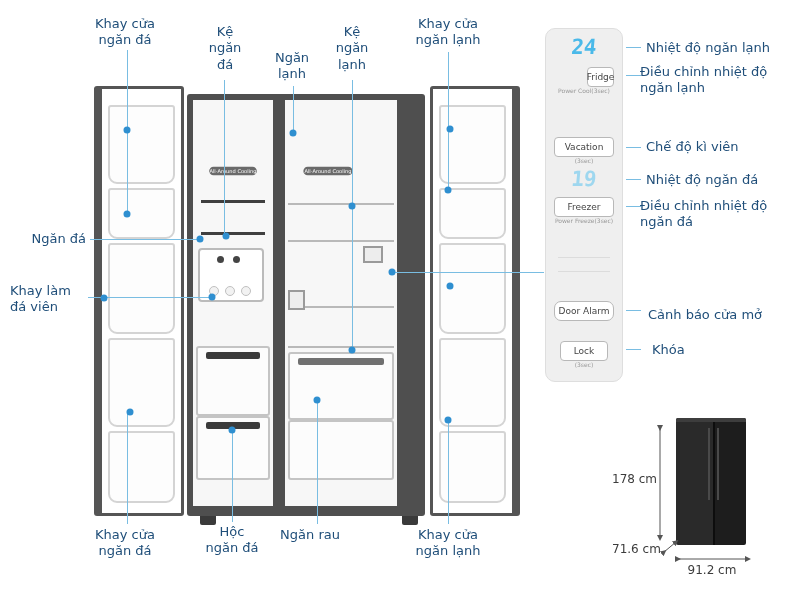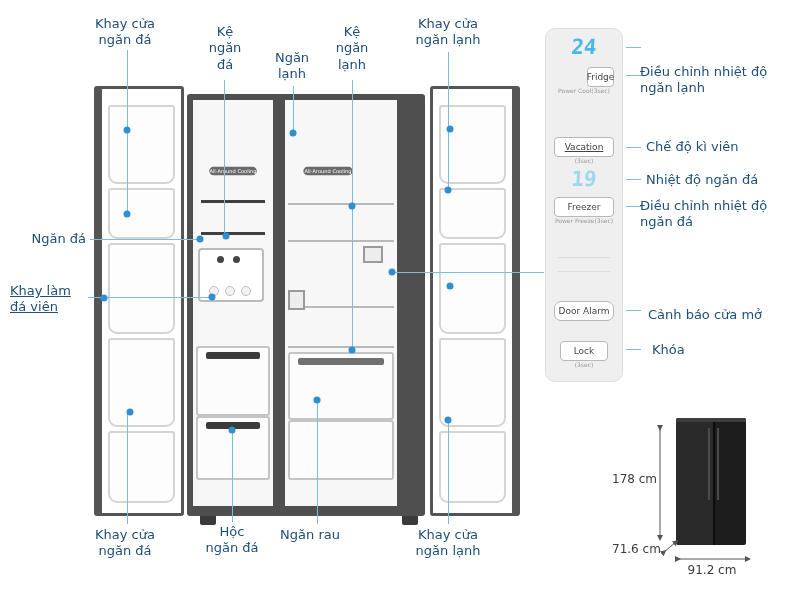--- a/index.html
+++ b/index.html
@@ -155,44 +155,45 @@
 ngăn
 đá</div>
   <div class="lbl c" style="left:292px;top:50px;">Ngăn
 lạnh</div>
   <div class="lbl c" style="left:352px;top:24px;">Kệ
 ngăn
 lạnh</div>
   <div class="lbl c" style="left:448px;top:16px;">Khay cửa
 ngăn lạnh</div>
   <div class="lbl r" style="left:16px;top:231px;width:70px;">Ngăn đá</div>
-  <div class="lbl ctr" style="left:10px;top:283px;width:76px;text-decoration:underline;">Khay làm
+  <div class="lbl ctr" style="left:10px;top:283px;width:76px;">Khay làm
 đá viên</div>
   <div class="lbl c" style="left:125px;top:527px;">Khay cửa
 ngăn đá</div>
   <div class="lbl c" style="left:232px;top:524px;">Hộc
 ngăn đá</div>
   <div class="lbl c" style="left:310px;top:527px;">Ngăn rau</div>
   <div class="lbl c" style="left:448px;top:527px;">Khay cửa
 ngăn lạnh</div>
 
+  <div class="lbl" style="left:646px;top:40px;">Nhiệt độ ngăn lạnh</div>
   <div class="lbl ctr" style="left:640px;top:64px;width:128px;">Điều chỉnh nhiệt độ
 ngăn lạnh</div>
   <div class="lbl" style="left:646px;top:139px;">Chế độ kì viên</div>
   <div class="lbl" style="left:646px;top:172px;">Nhiệt độ ngăn đá</div>
   <div class="lbl ctr" style="left:640px;top:198px;width:128px;">Điều chỉnh nhiệt độ
 ngăn đá</div>
   <div class="lbl" style="left:648px;top:307px;">Cảnh báo cửa mở</div>
   <div class="lbl" style="left:652px;top:342px;">Khóa</div>
 
   <div class="panel">
     <div class="pdisp" style="top:6px;color:#4ab9e9;">24</div>
     <div class="pbtn" style="top:38px;margin-left:33px;">Fridge</div>
     <div class="psub" style="top:58px;">Power Cool(3sec)</div>
-    <div class="pbtn" style="top:108px;text-decoration:underline;">Vacation</div>
+    <div class="pbtn" style="top:108px;">Vacation</div>
     <div class="psub" style="top:128px;">(3sec)</div>
     <div class="pdisp" style="top:138px;color:#9ed7ef;">19</div>
     <div class="pbtn" style="top:168px;">Freezer</div>
     <div class="psub" style="top:188px;">Power Freeze(3sec)</div>
     <div class="pdiv" style="top:228px;"></div>
     <div class="pdiv" style="top:242px;"></div>
     <div class="pbtn" style="top:272px;border-radius:7px;">Door Alarm</div>
     <div class="pbtn" style="top:312px;left:14px;right:14px;">Lock</div>
     <div class="psub" style="top:332px;">(3sec)</div>
   </div>

